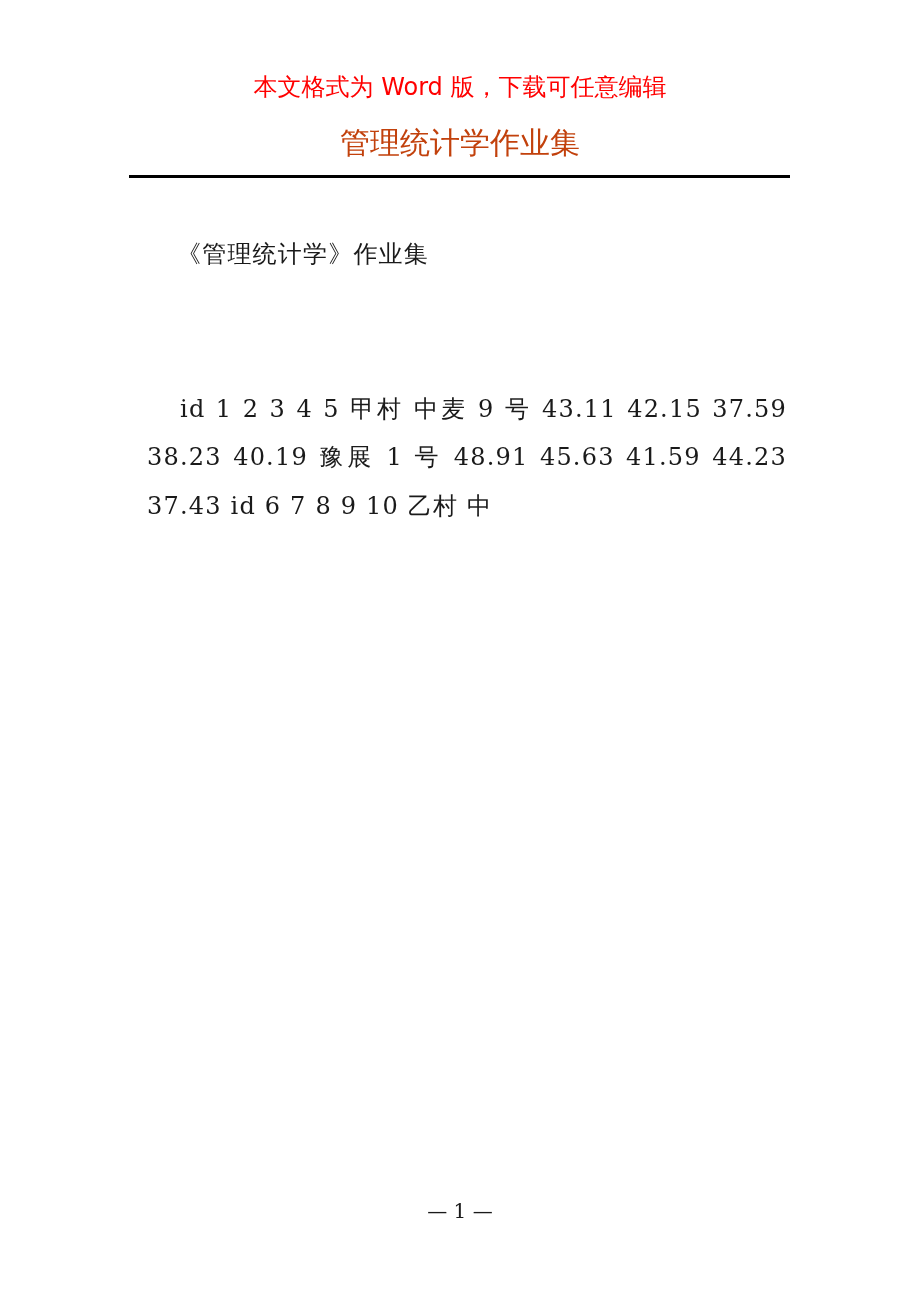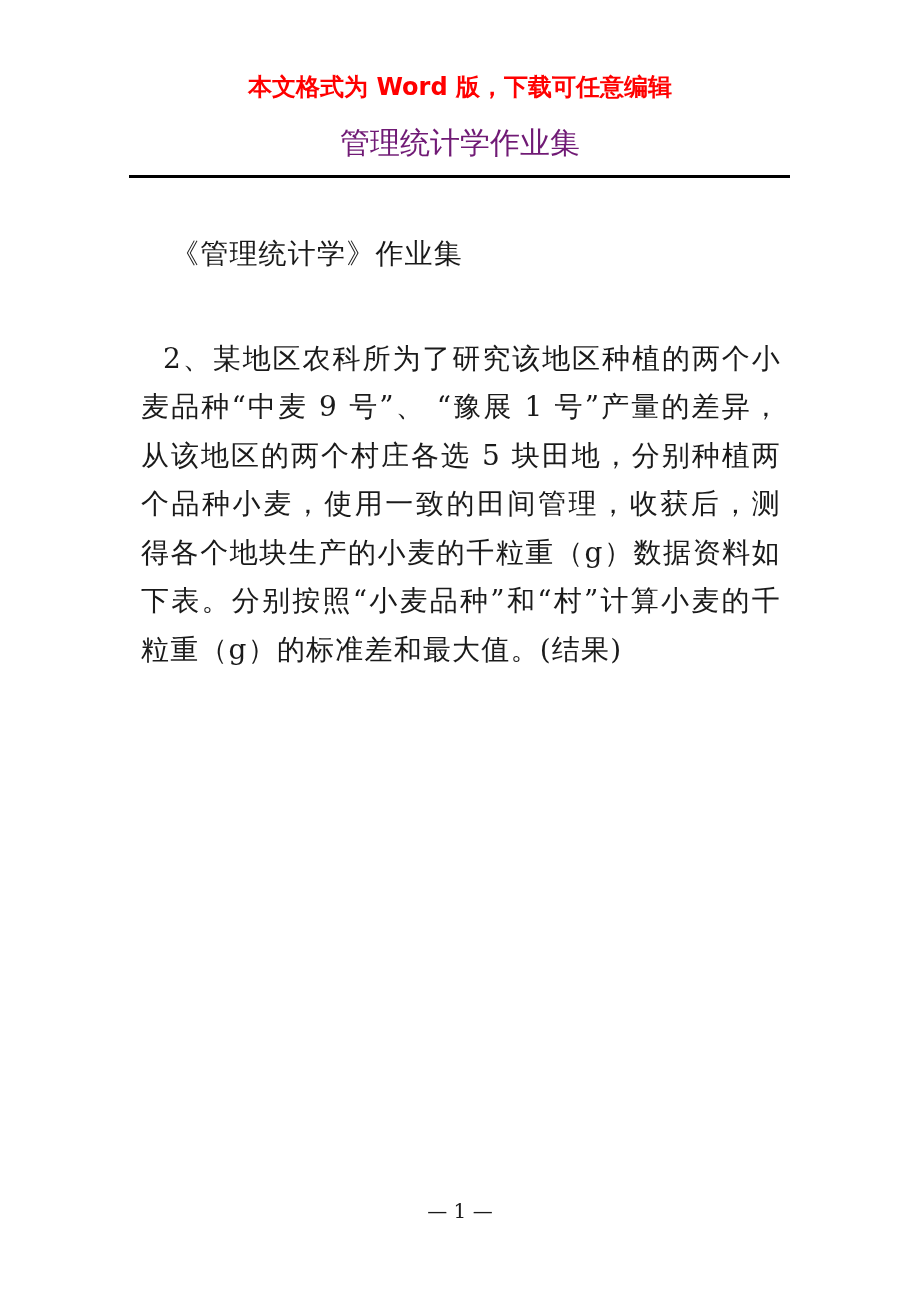--- a/index.html
+++ b/index.html
@@ -15,51 +15,51 @@
       font-family: "DejaVu Serif", "Liberation Serif", serif;
       color: #1a1a1a;
     }
     .banner {
       position: absolute;
       top: 70px;
       left: 0;
       width: 920px;
       text-align: center;
       font-family: "DejaVu Sans", "Liberation Sans", sans-serif;
-      font-weight: bold;
+      font-weight: normal;
       font-size: 24px;
       line-height: 34px;
       color: #ff0000;
       letter-spacing: 0px;
     }
     .doc-title {
       position: absolute;
       top: 122px;
       left: 0;
       width: 920px;
       text-align: center;
       font-family: "DejaVu Sans", "Liberation Sans", sans-serif;
       font-size: 30px;
       line-height: 42px;
-      color: #701a75;
+      color: #c2410c;
     }
     .header-rule {
       position: absolute;
       top: 175px;
       left: 129px;
       width: 661px;
       height: 3px;
       background: #000000;
     }
     .content {
       position: absolute;
       top: 230px;
-      left: 141px;
+      left: 147px;
       width: 640px;
-      font-size: 28px;
+      font-size: 24px;
       line-height: 48.5px;
       letter-spacing: 1.2px;
     }
     .content p {
       margin: 0;
       text-align: justify;
       text-align-last: left;
     }
     .subtitle {
       padding-left: 30px;
@@ -84,17 +84,17 @@
 </head>
 <body>
 
 <div class="banner">本文格式为 Word 版，下载可任意编辑</div>
 <div class="doc-title">管理统计学作业集</div>
 <div class="header-rule"></div>
 
 <div class="content">
   <p class="subtitle">《管理统计学》作业集</p>
   <div class="spacer-1"></div>
-  <p class="q2">2、某地区农科所为了研究该地区种植的两个小麦品种“中麦 9 号”、  “豫展 1 号”产量的差异，从该地区的两个村庄各选 5 块田地，分别种植两个品种小麦，使用一致的田间管理，收获后，测得各个地块生产的小麦的千粒重（g）数据资料如下表。分别按照“小麦品种”和“村”计算小麦的千粒重（g）的标准差和最大值。(结果)</p>
   <div class="spacer-2"></div>
+  <p class="q2-data">id 1 2 3 4 5  甲村  中麦 9 号  43.11 42.15 37.59 38.23 40.19  豫展 1 号  48.91 45.63 41.59 44.23 37.43   id 6 7 8 9 10  乙村  中</p>
 </div>
 
 <div class="page-footer">— 1 —</div>
 
 </body></html>

